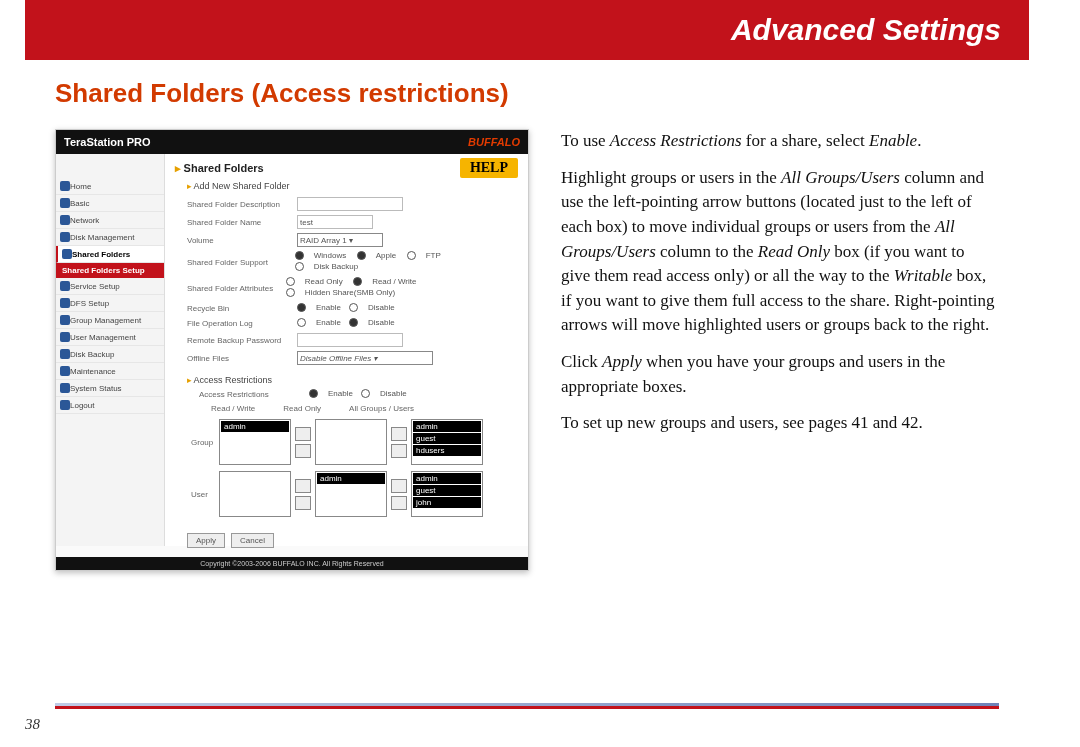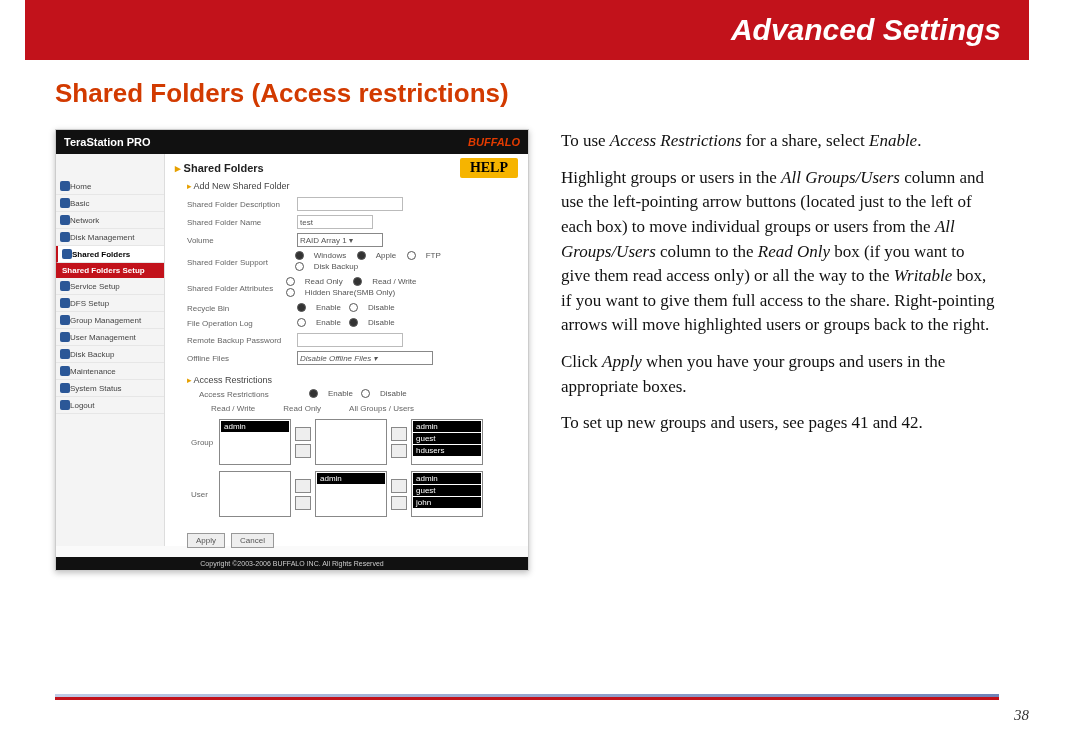--- a/index.html
+++ b/index.html
@@ -36,21 +36,21 @@
   .box .itm{background:#000000;color:#fff;padding:1px 3px;margin:1px;}
   .arrows{display:flex;flex-direction:column;gap:3px;margin-right:4px;}
   .arrows .ab{width:14px;height:12px;border:1px solid #888;background:#eee;}
   .btnrow{margin-top:16px;display:flex;gap:6px;}
   .btnrow .bt{border:1px solid #999;background:#eee;font-size:8px;padding:2px 8px;}
   .footer{position:absolute;left:0;right:0;bottom:0;background:#111;color:#ccc;font-size:7px;text-align:center;padding:3px 0;}
 
   .prose{flex:1;padding:0 4px 0 32px;font-size:17px;line-height:1.45;}
   .prose p{margin:0 0 12px;}
   .prose .i{font-style:italic;}
-  .pagefoot{position:absolute;left:0;right:0;bottom:23px;text-align:right;}
+  .pagefoot{position:absolute;left:0;right:0;bottom:14px;text-align:left;}
   .pagefoot .line{height:3px;margin:0 30px 6px;background:linear-gradient(90deg,#bfcbe6 0%,#6e82b8 100%);border-bottom:3px solid #c2121b;}
   .pagefoot .num{font-style:italic;font-family:Georgia,serif;font-size:15px;color:#333;}
 </style>
 </head>
 <body>
 <div class="page">
   <div class="banner">
     <span>Advanced Settings</span>
   </div>
   <div class="subtitle">Shared Folders (Access restrictions)</div>

